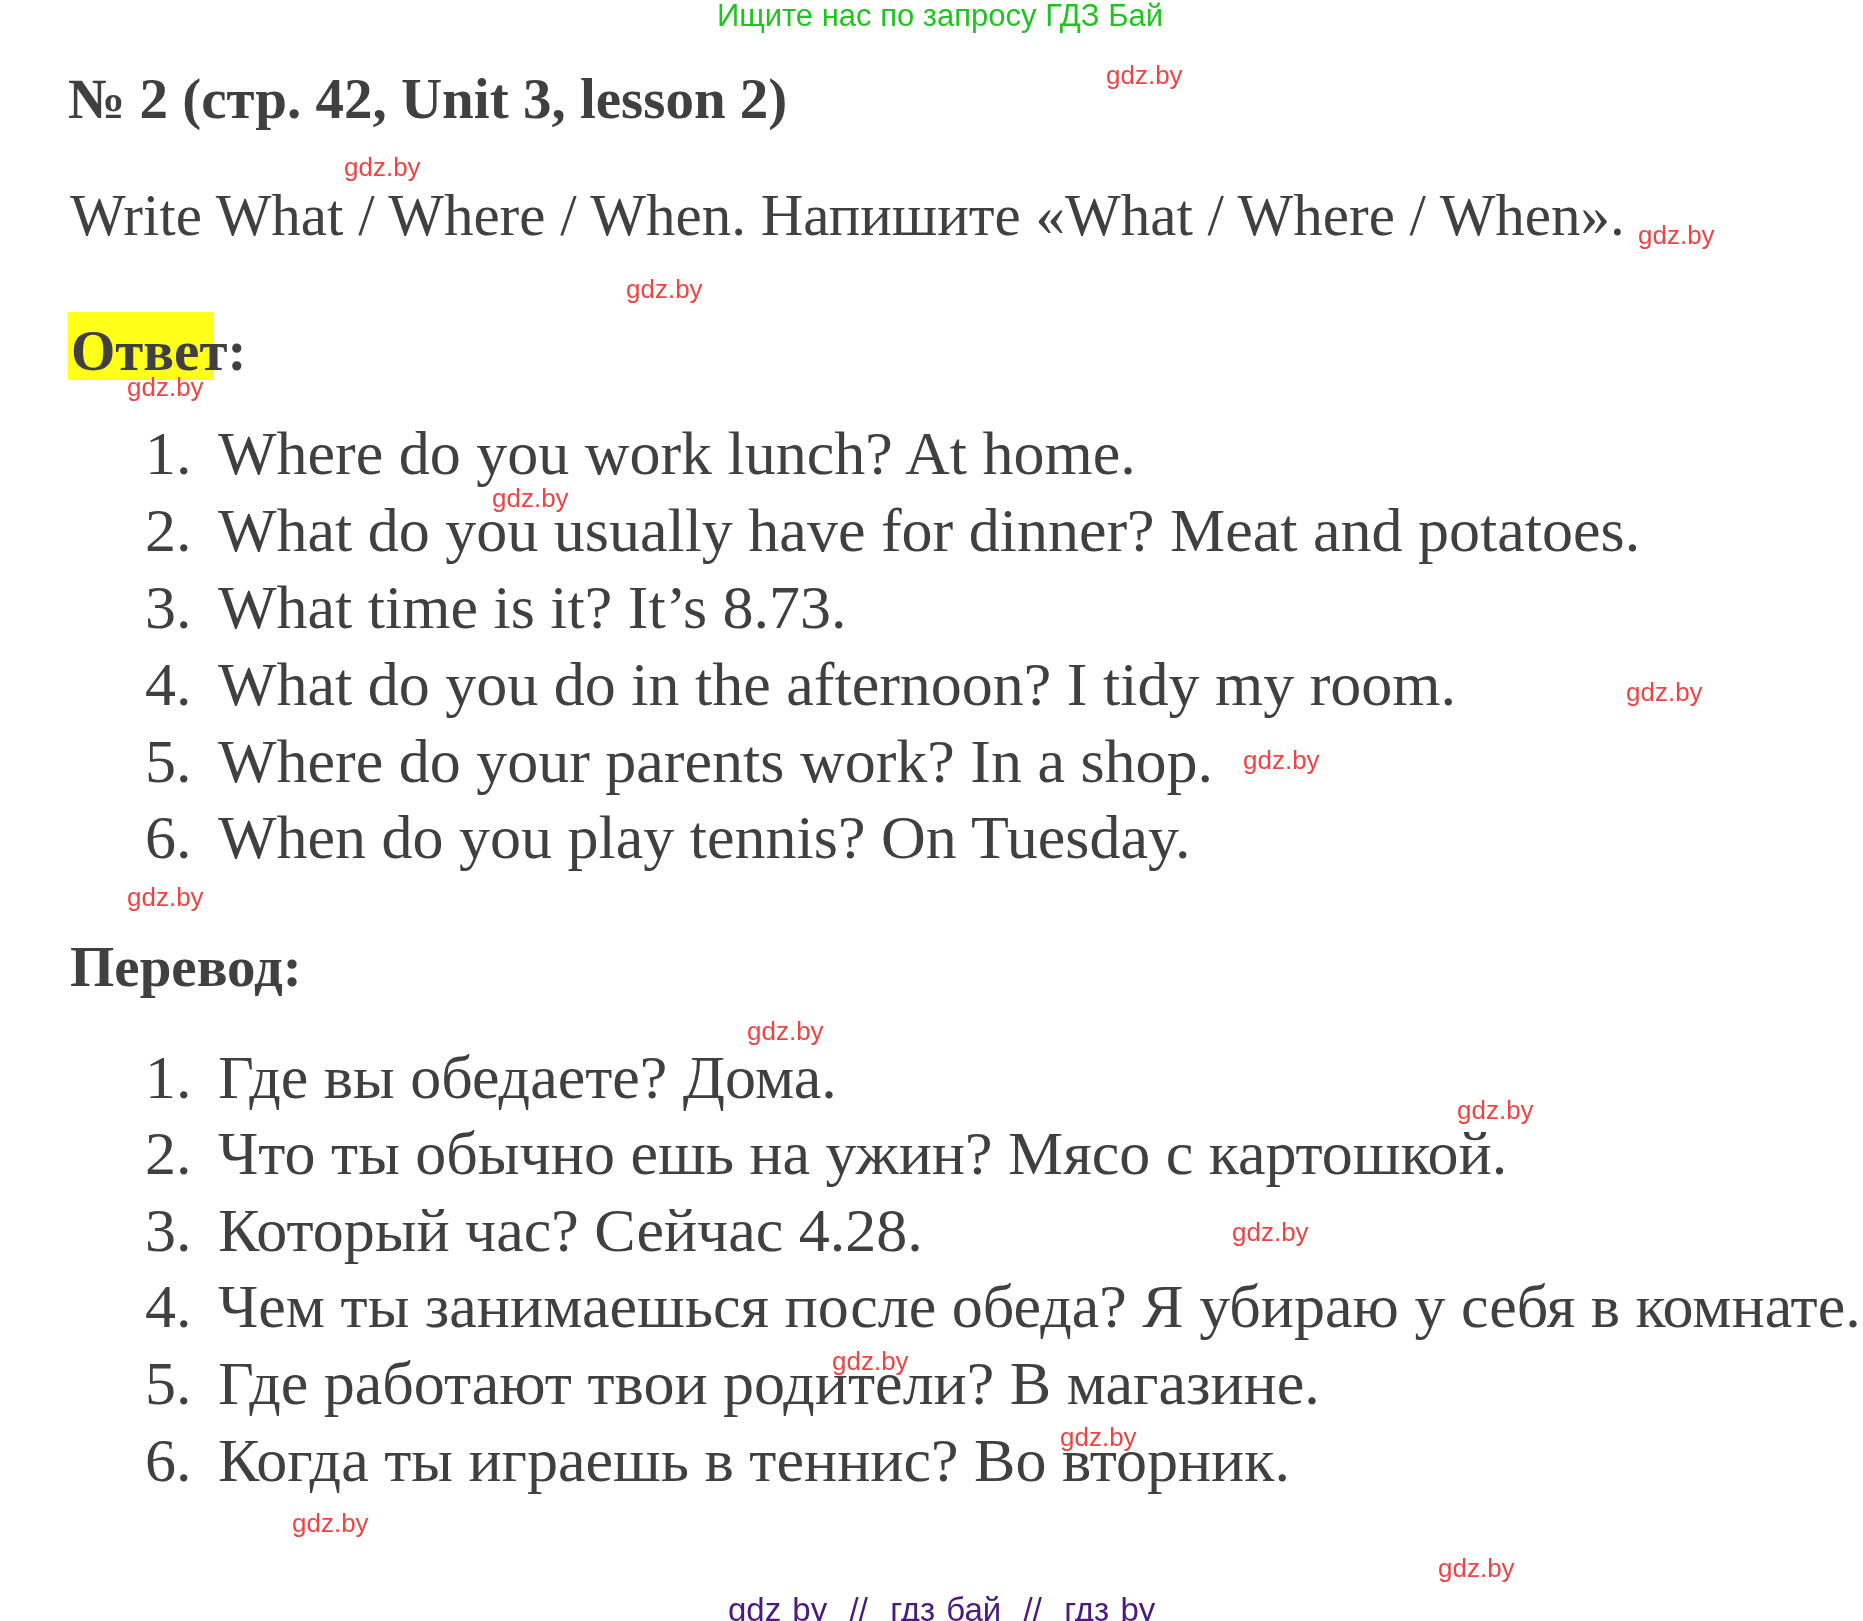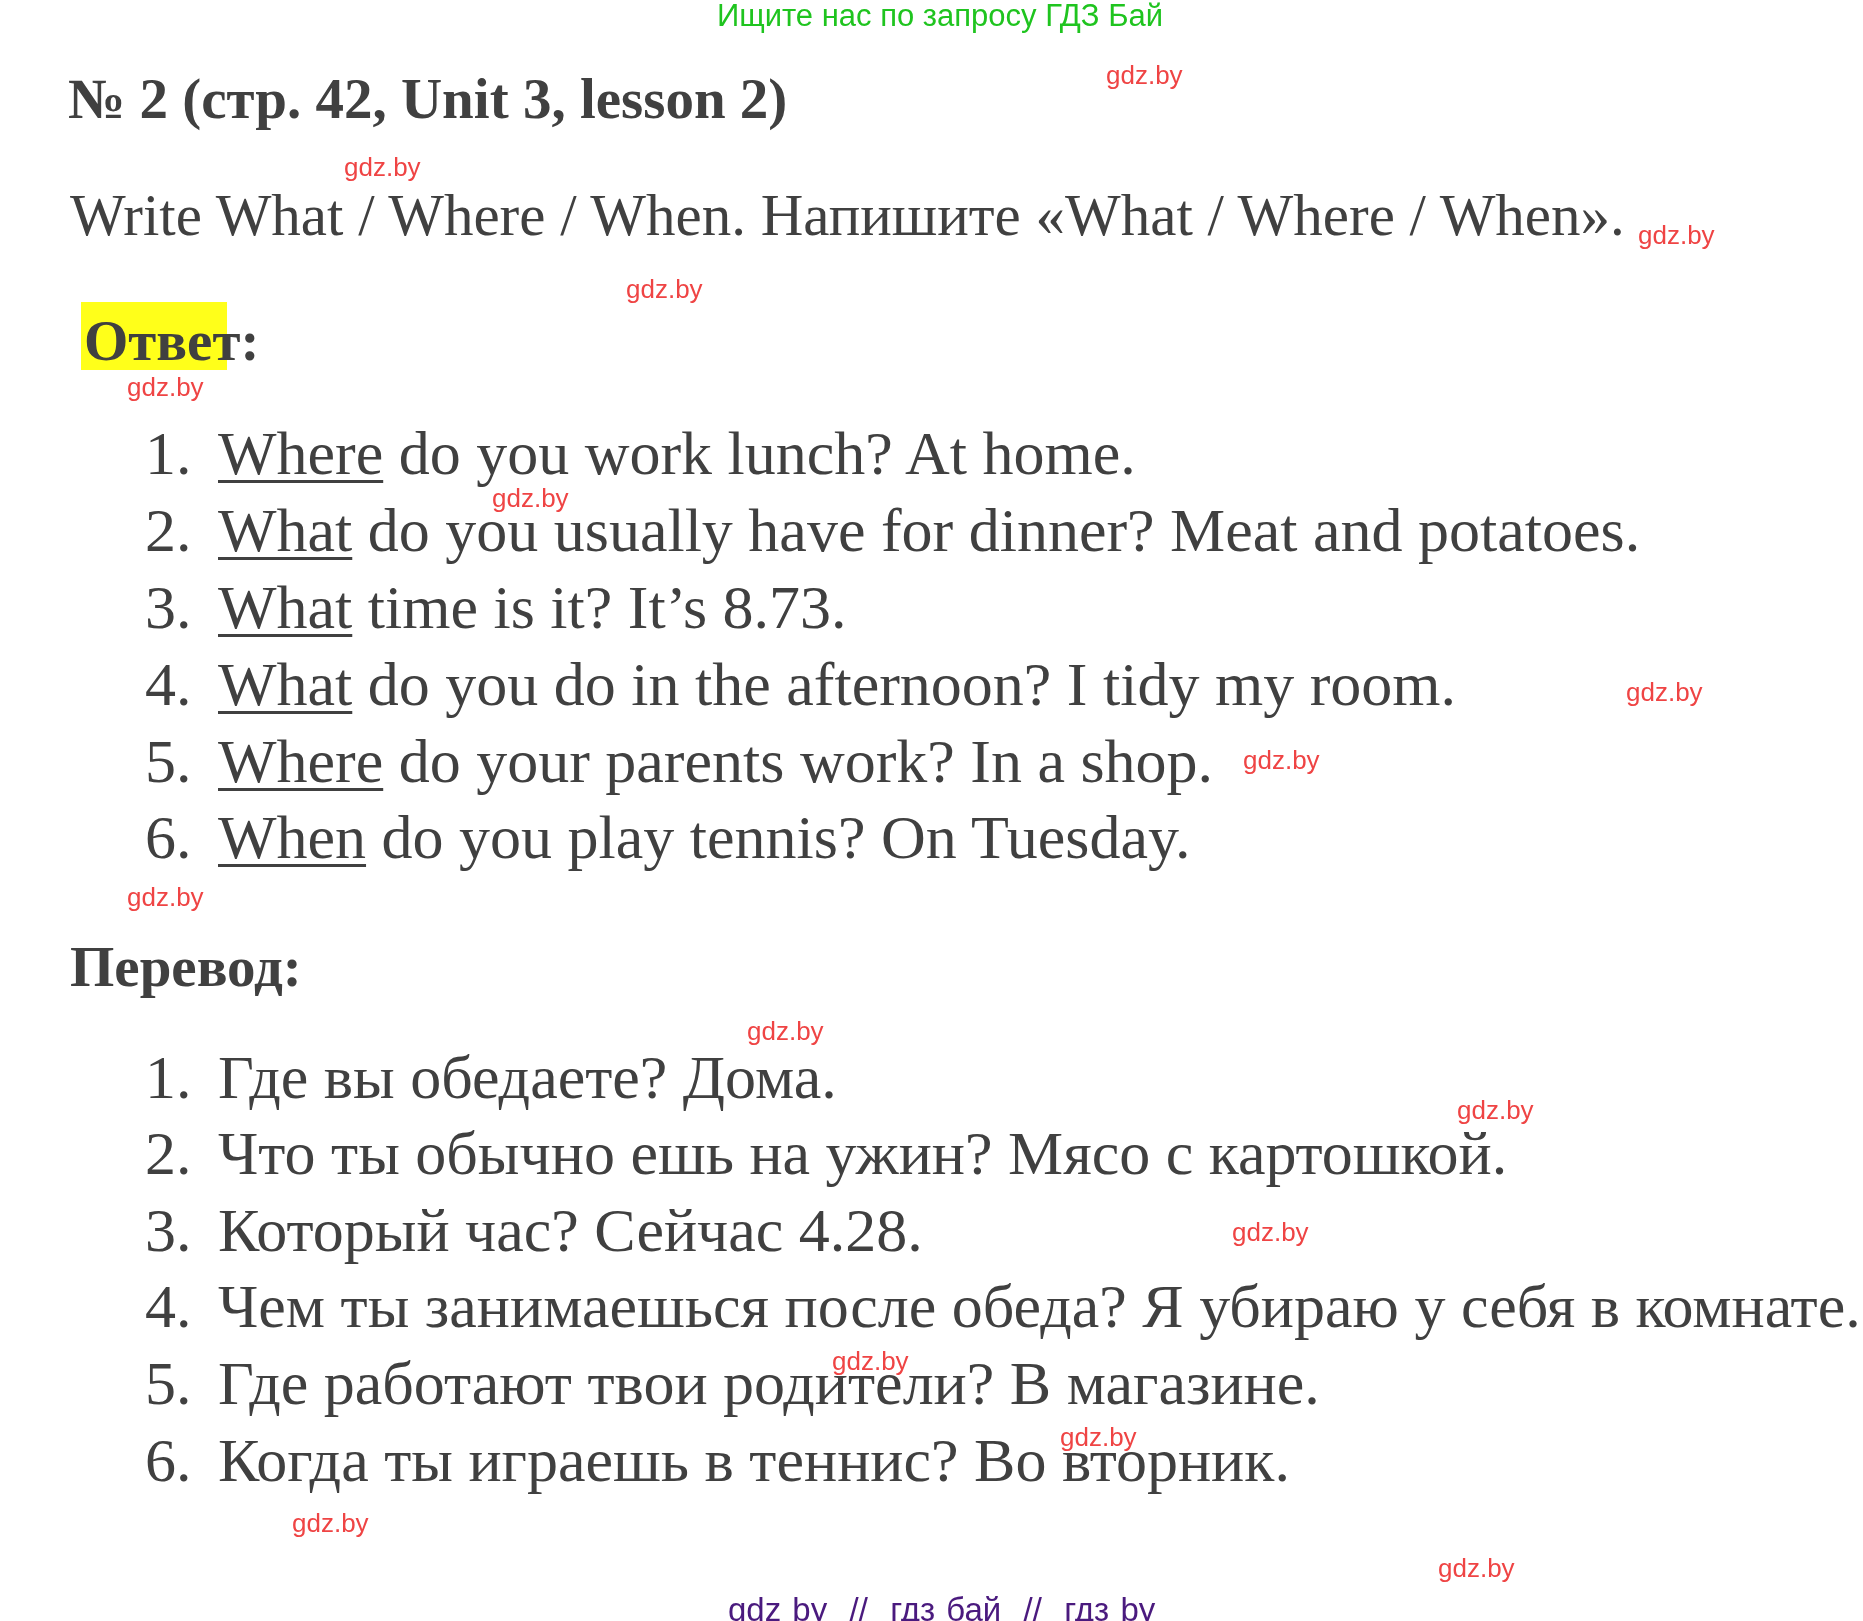--- a/index.html
+++ b/index.html
@@ -3,26 +3,26 @@
 <meta charset="utf-8">
 <style>
   html, body { margin: 0; padding: 0; background: #ffffff; }
   body { width: 1863px; height: 1621px; position: relative; overflow: hidden; }
   .abs { position: absolute; white-space: nowrap; line-height: 1; }
   .serif { font-family: "Liberation Serif", "DejaVu Serif", serif; color: #404040; }
   .sans { font-family: "Liberation Sans", "DejaVu Sans", sans-serif; }
   .promo { font-size: 31px; color: #1fc41f; left: 0; width: 1880px; text-align: center; top: 0; }
   .title { font-size: 57px; font-weight: bold; left: 68px; top: 70px; }
   .instruction { font-size: 59px; left: 70px; top: 186px; }
-  .answer-box { position: absolute; left: 68px; top: 302px; width: 146px; height: 68px; background: #ffff1a; margin-left: 13px; }
+  .answer-box { position: absolute; left: 68px; top: 312px; width: 146px; height: 68px; background: #ffff1a; }
   .answer-label { font-size: 57px; font-weight: bold; position: absolute; left: 3px; top: 10px; line-height: 1; }
   .list-line { font-size: 62px; }
   .num { position: absolute; left: 0; }
   .txt { position: absolute; left: 73px; }
-  .ul { text-decoration: underline; text-decoration-thickness: 3px; text-underline-offset: 6px; }
+  .ul { text-decoration-thickness: 3px; text-underline-offset: 6px; }
   .section-label { font-size: 57px; font-weight: bold; left: 70px; top: 938px; }
   .wm { font-size: 26px; color: #ef4444; }
   .footer { font-size: 33px; color: #4a1a7e; left: 728px; top: 1593px; word-spacing: 2px; }
 </style>
 </head>
 <body>
 
 <div class="abs sans promo">Ищите нас по запросу ГДЗ Бай</div>
 
 <div class="abs serif title">№ 2 (стр. 42, Unit 3, lesson 2)</div>

